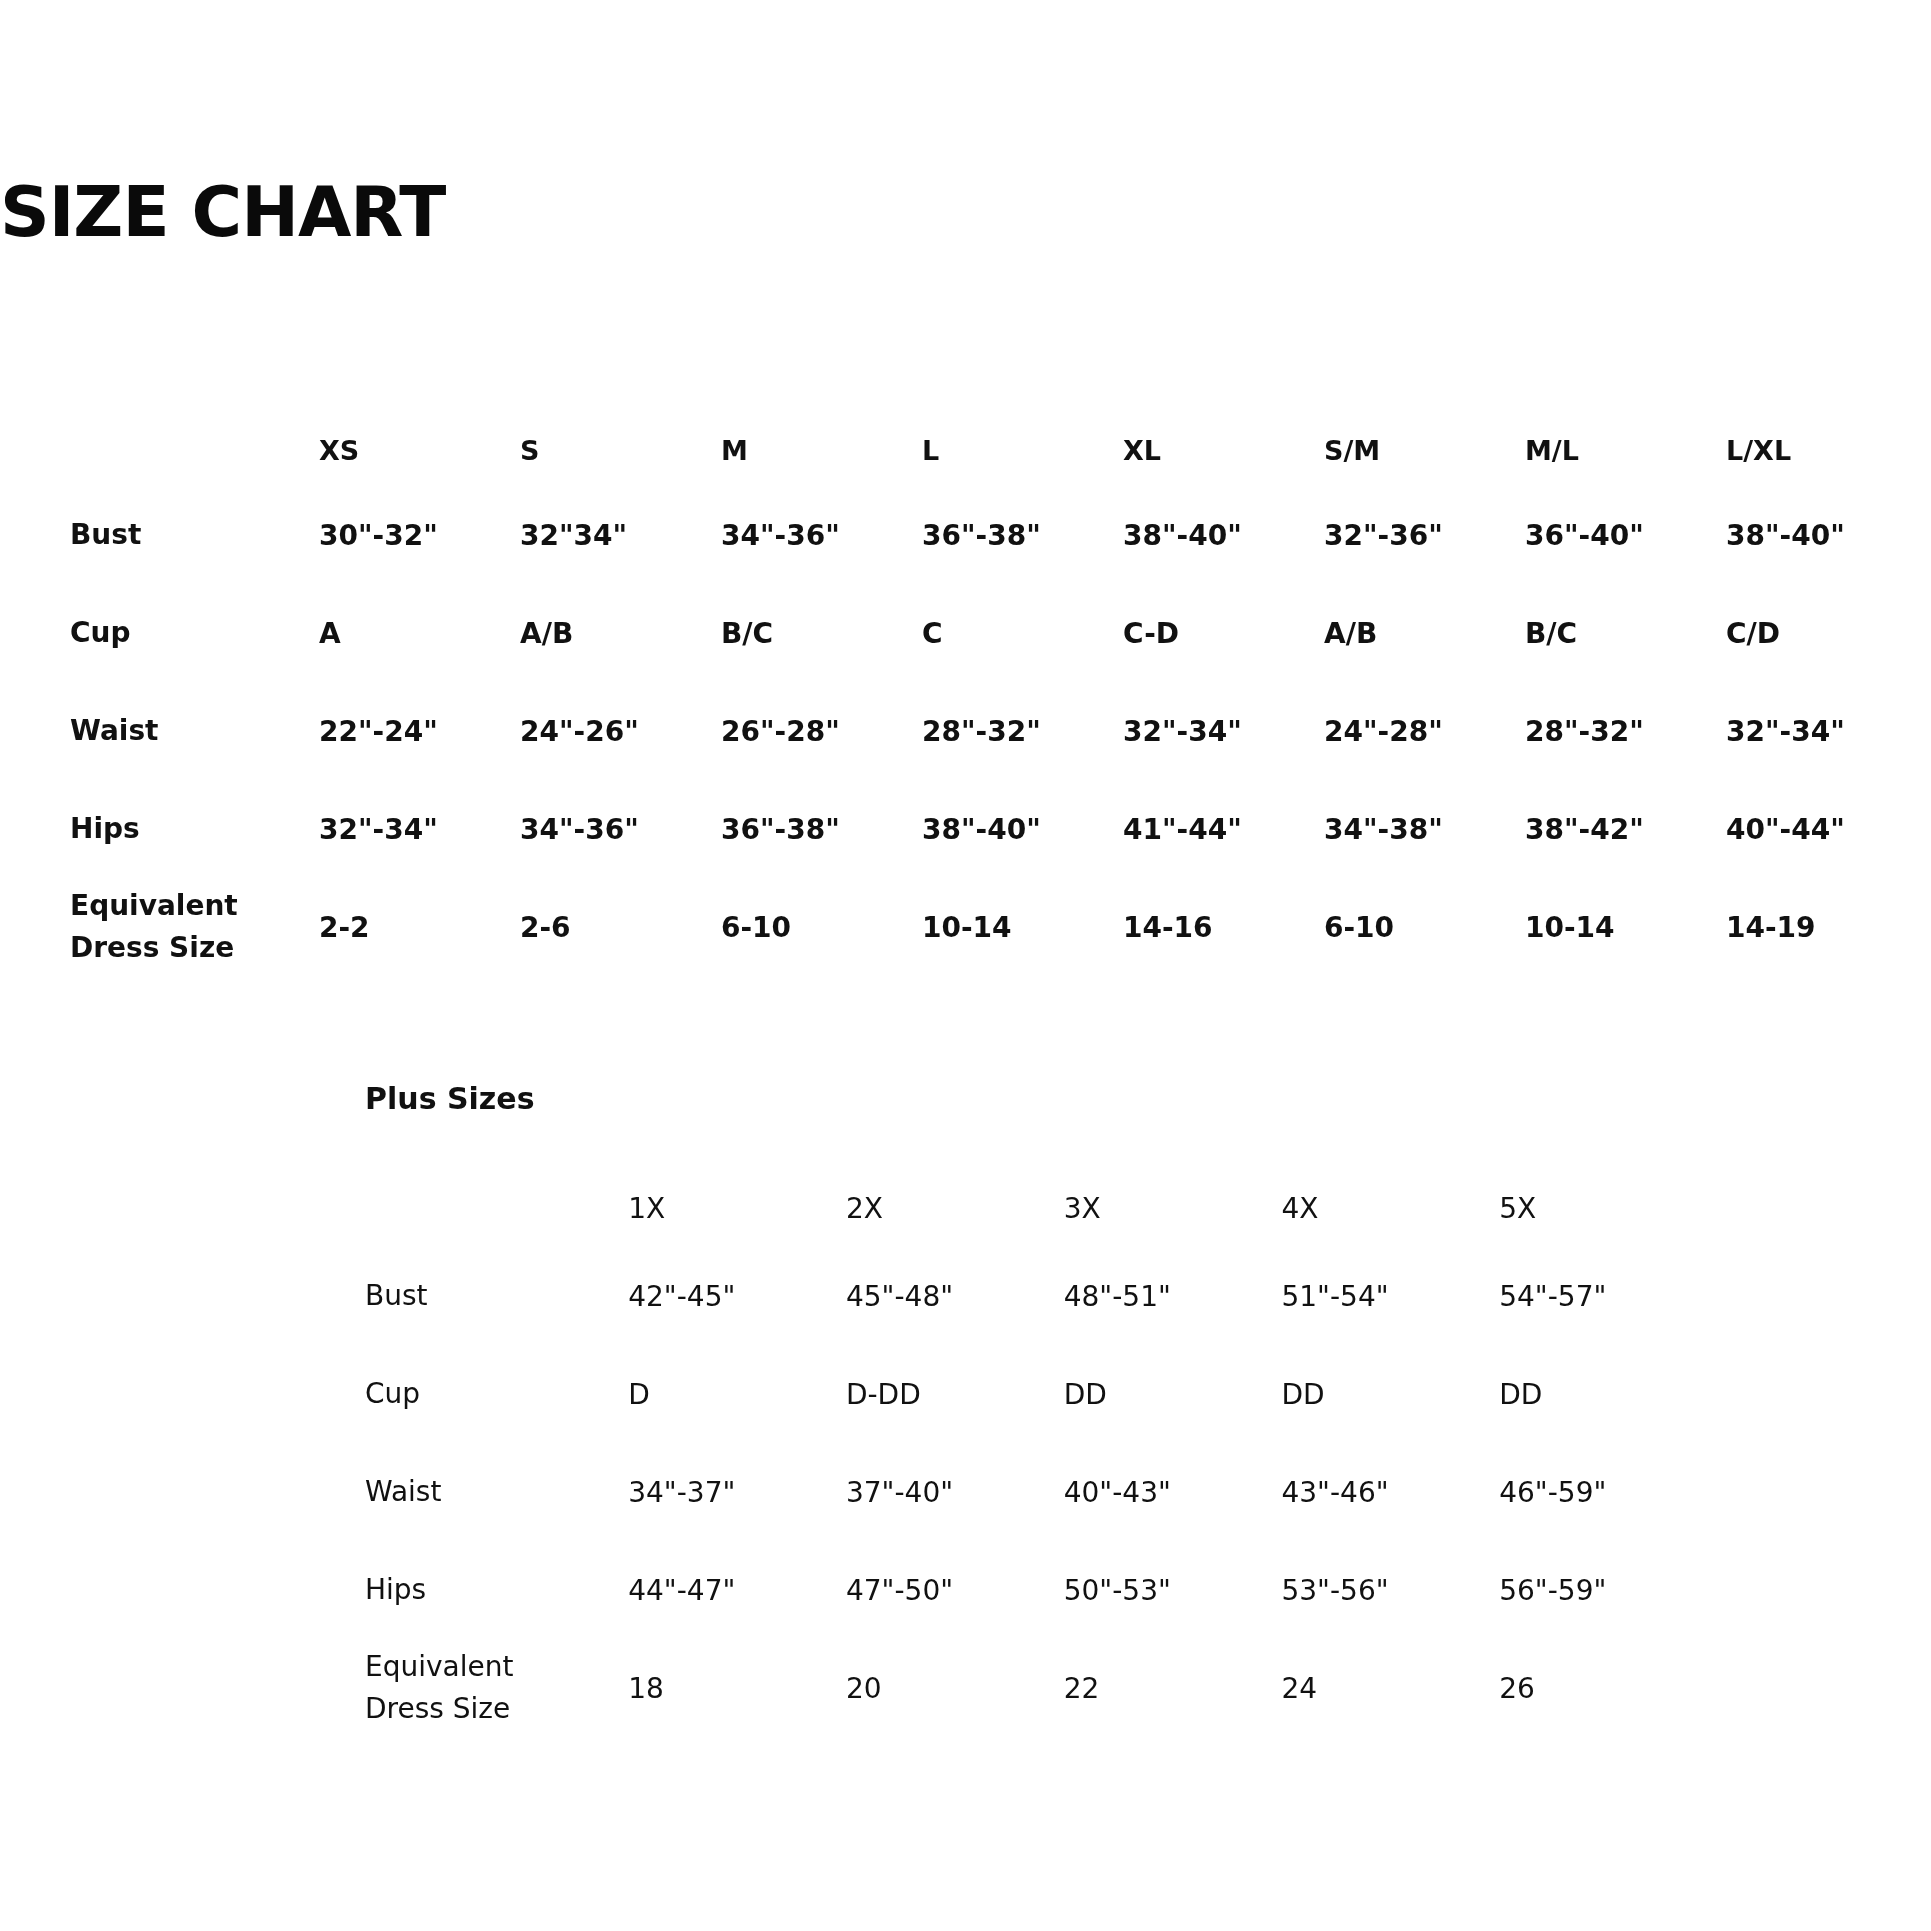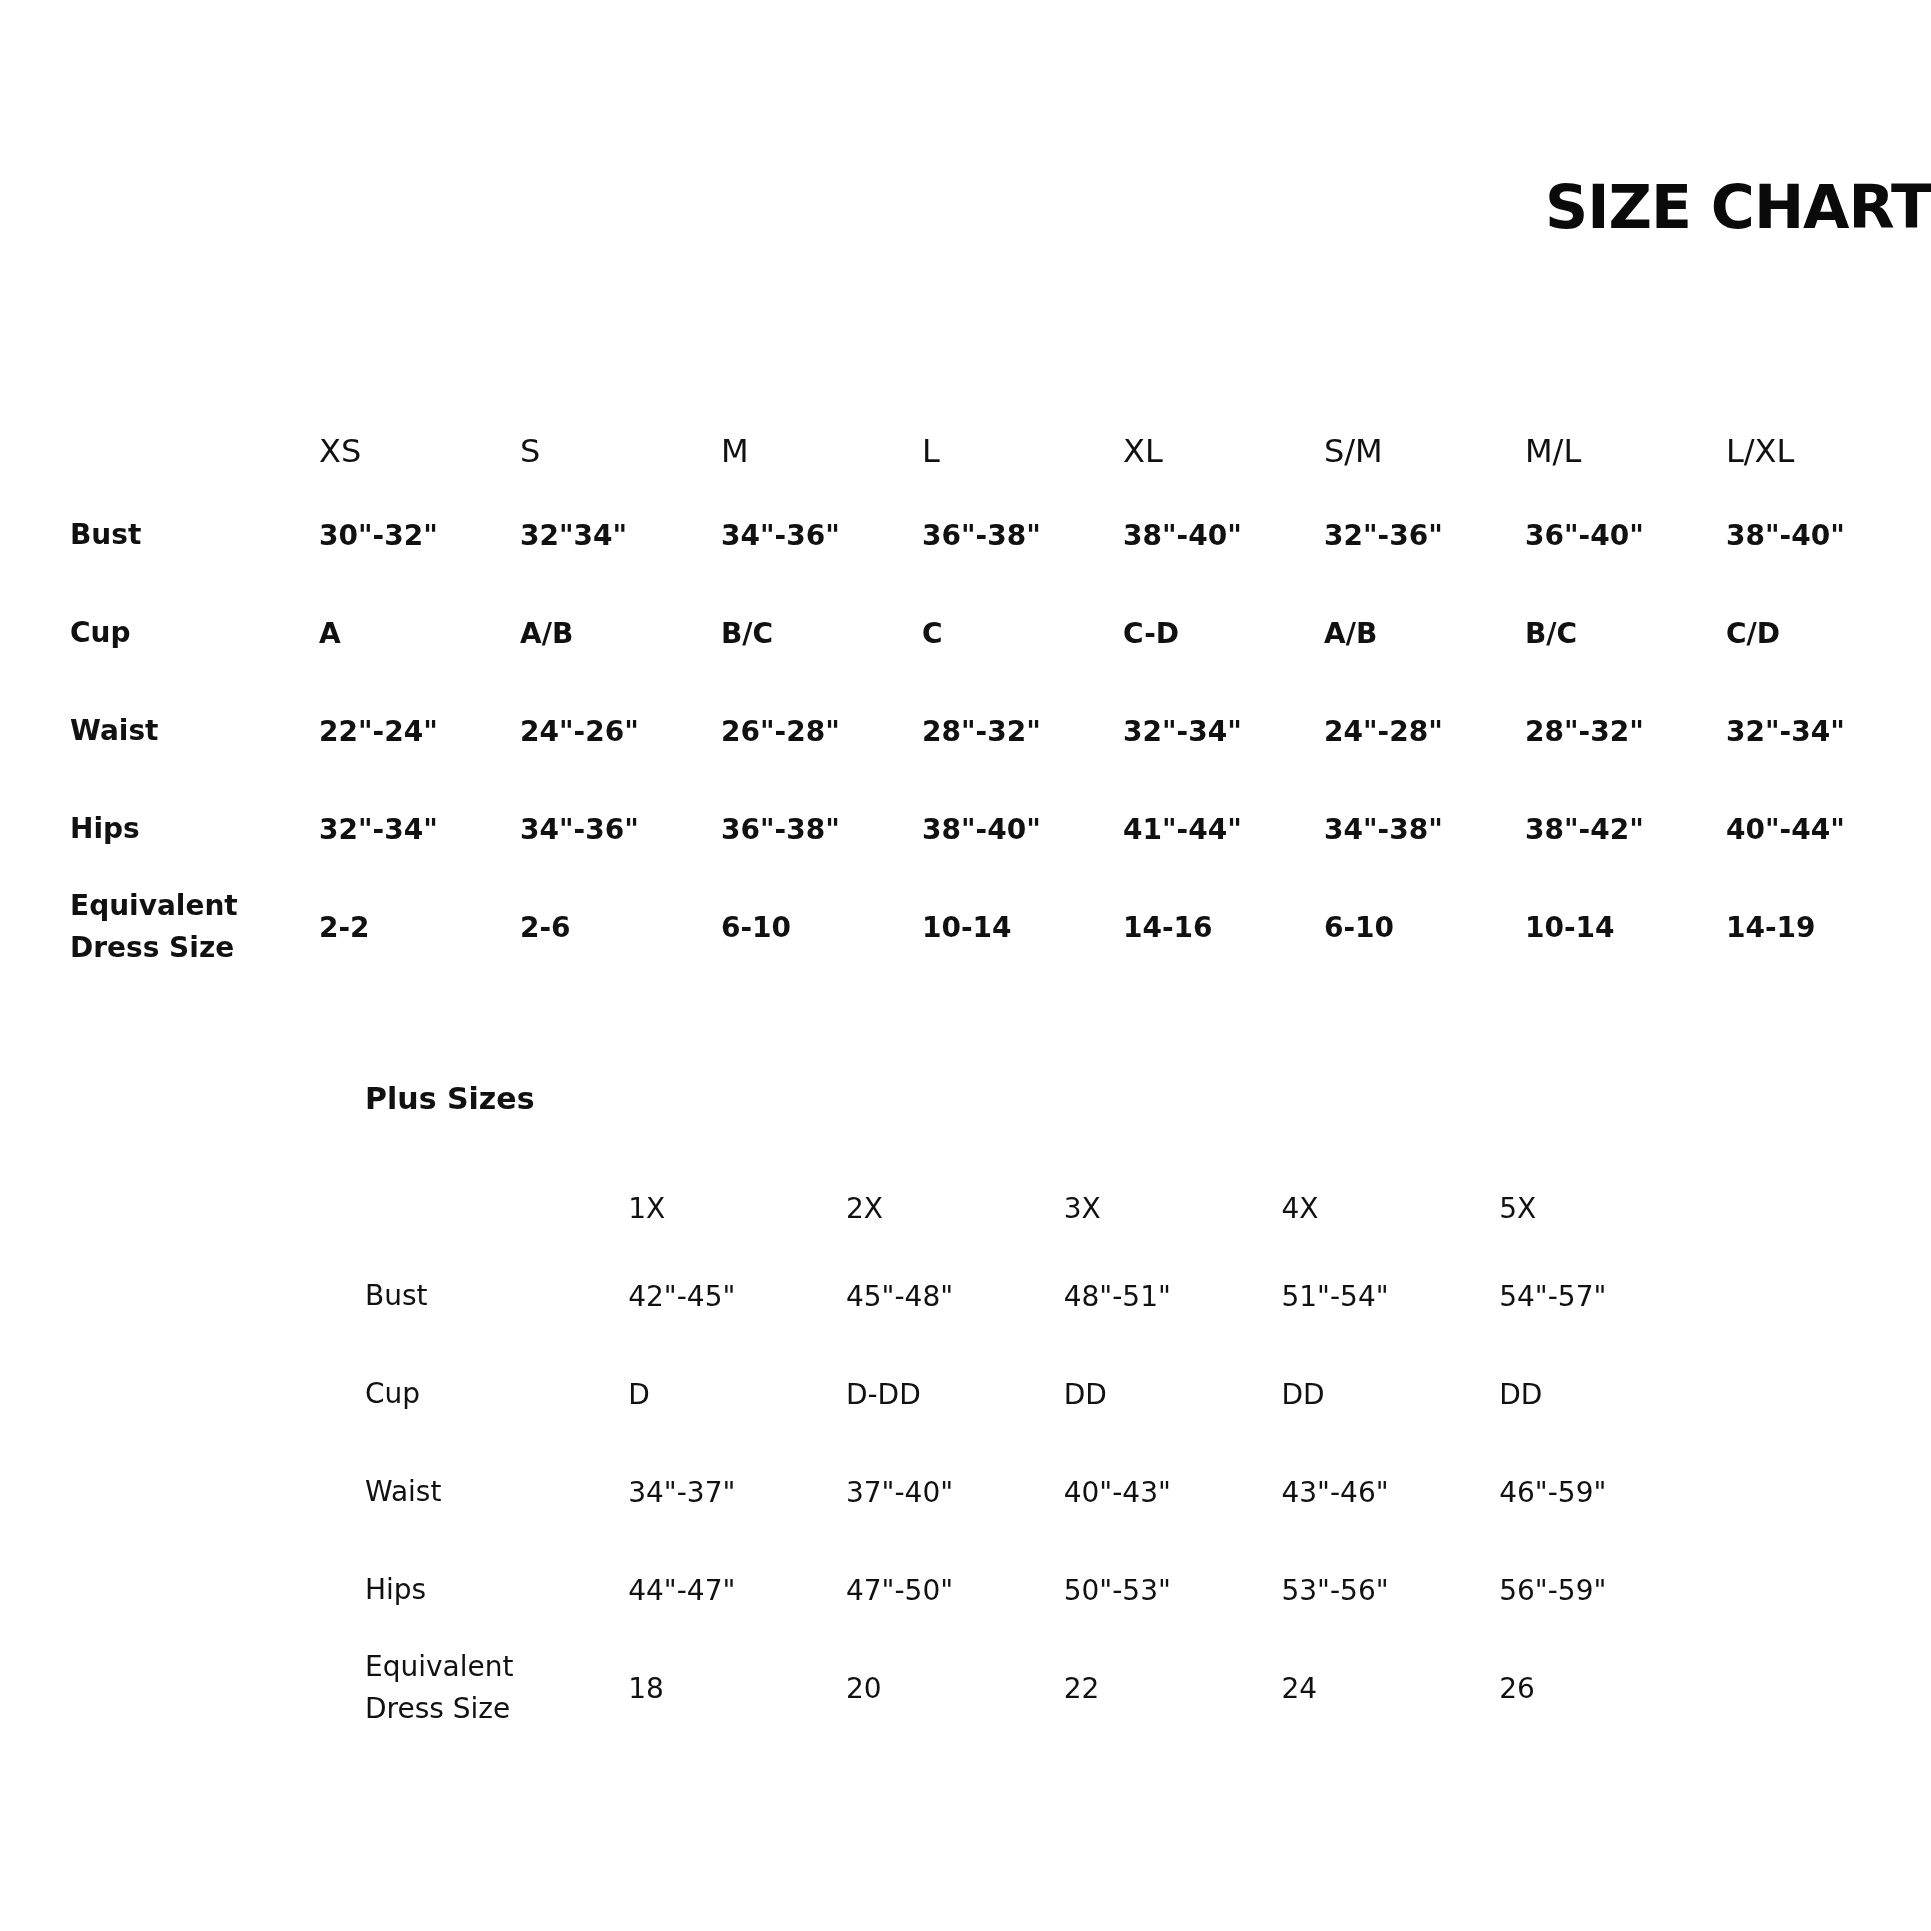--- a/index.html
+++ b/index.html
@@ -18,22 +18,22 @@
     position: relative;
     width: 1931px;
     height: 1931px;
     box-sizing: border-box;
   }
   .title {
     position: absolute;
     top: 172px;
     left: 0;
     width: 1931px;
-    text-align: right;
-    font-size: 60px;
+    text-align: left;
+    font-size: 69px;
     font-weight: 800;
     letter-spacing: -1px;
     color: #0a0a0a;
     font-family: "DejaVu Sans", sans-serif;
   }
 
   
   .main-table {
     position: absolute;
     top: 415px;
@@ -49,22 +49,22 @@
     font-weight: 700;
     color: #111111;
     padding: 0;
     height: 98px;
   }
   .main-table .col-label { width: 249px; }
   .main-table .col-data { width: 201px; }
 
   .hdr-row td {
     height: 71px;
-    font-size: 32px;
-    font-weight: 400;
+    font-size: 27px;
+    font-weight: 700;
   }
   .row-label {
     font-weight: 700;
     font-size: 29px;
     line-height: 1.55;
     margin-left: 28px;
   }
 
   
   .plus-heading {

